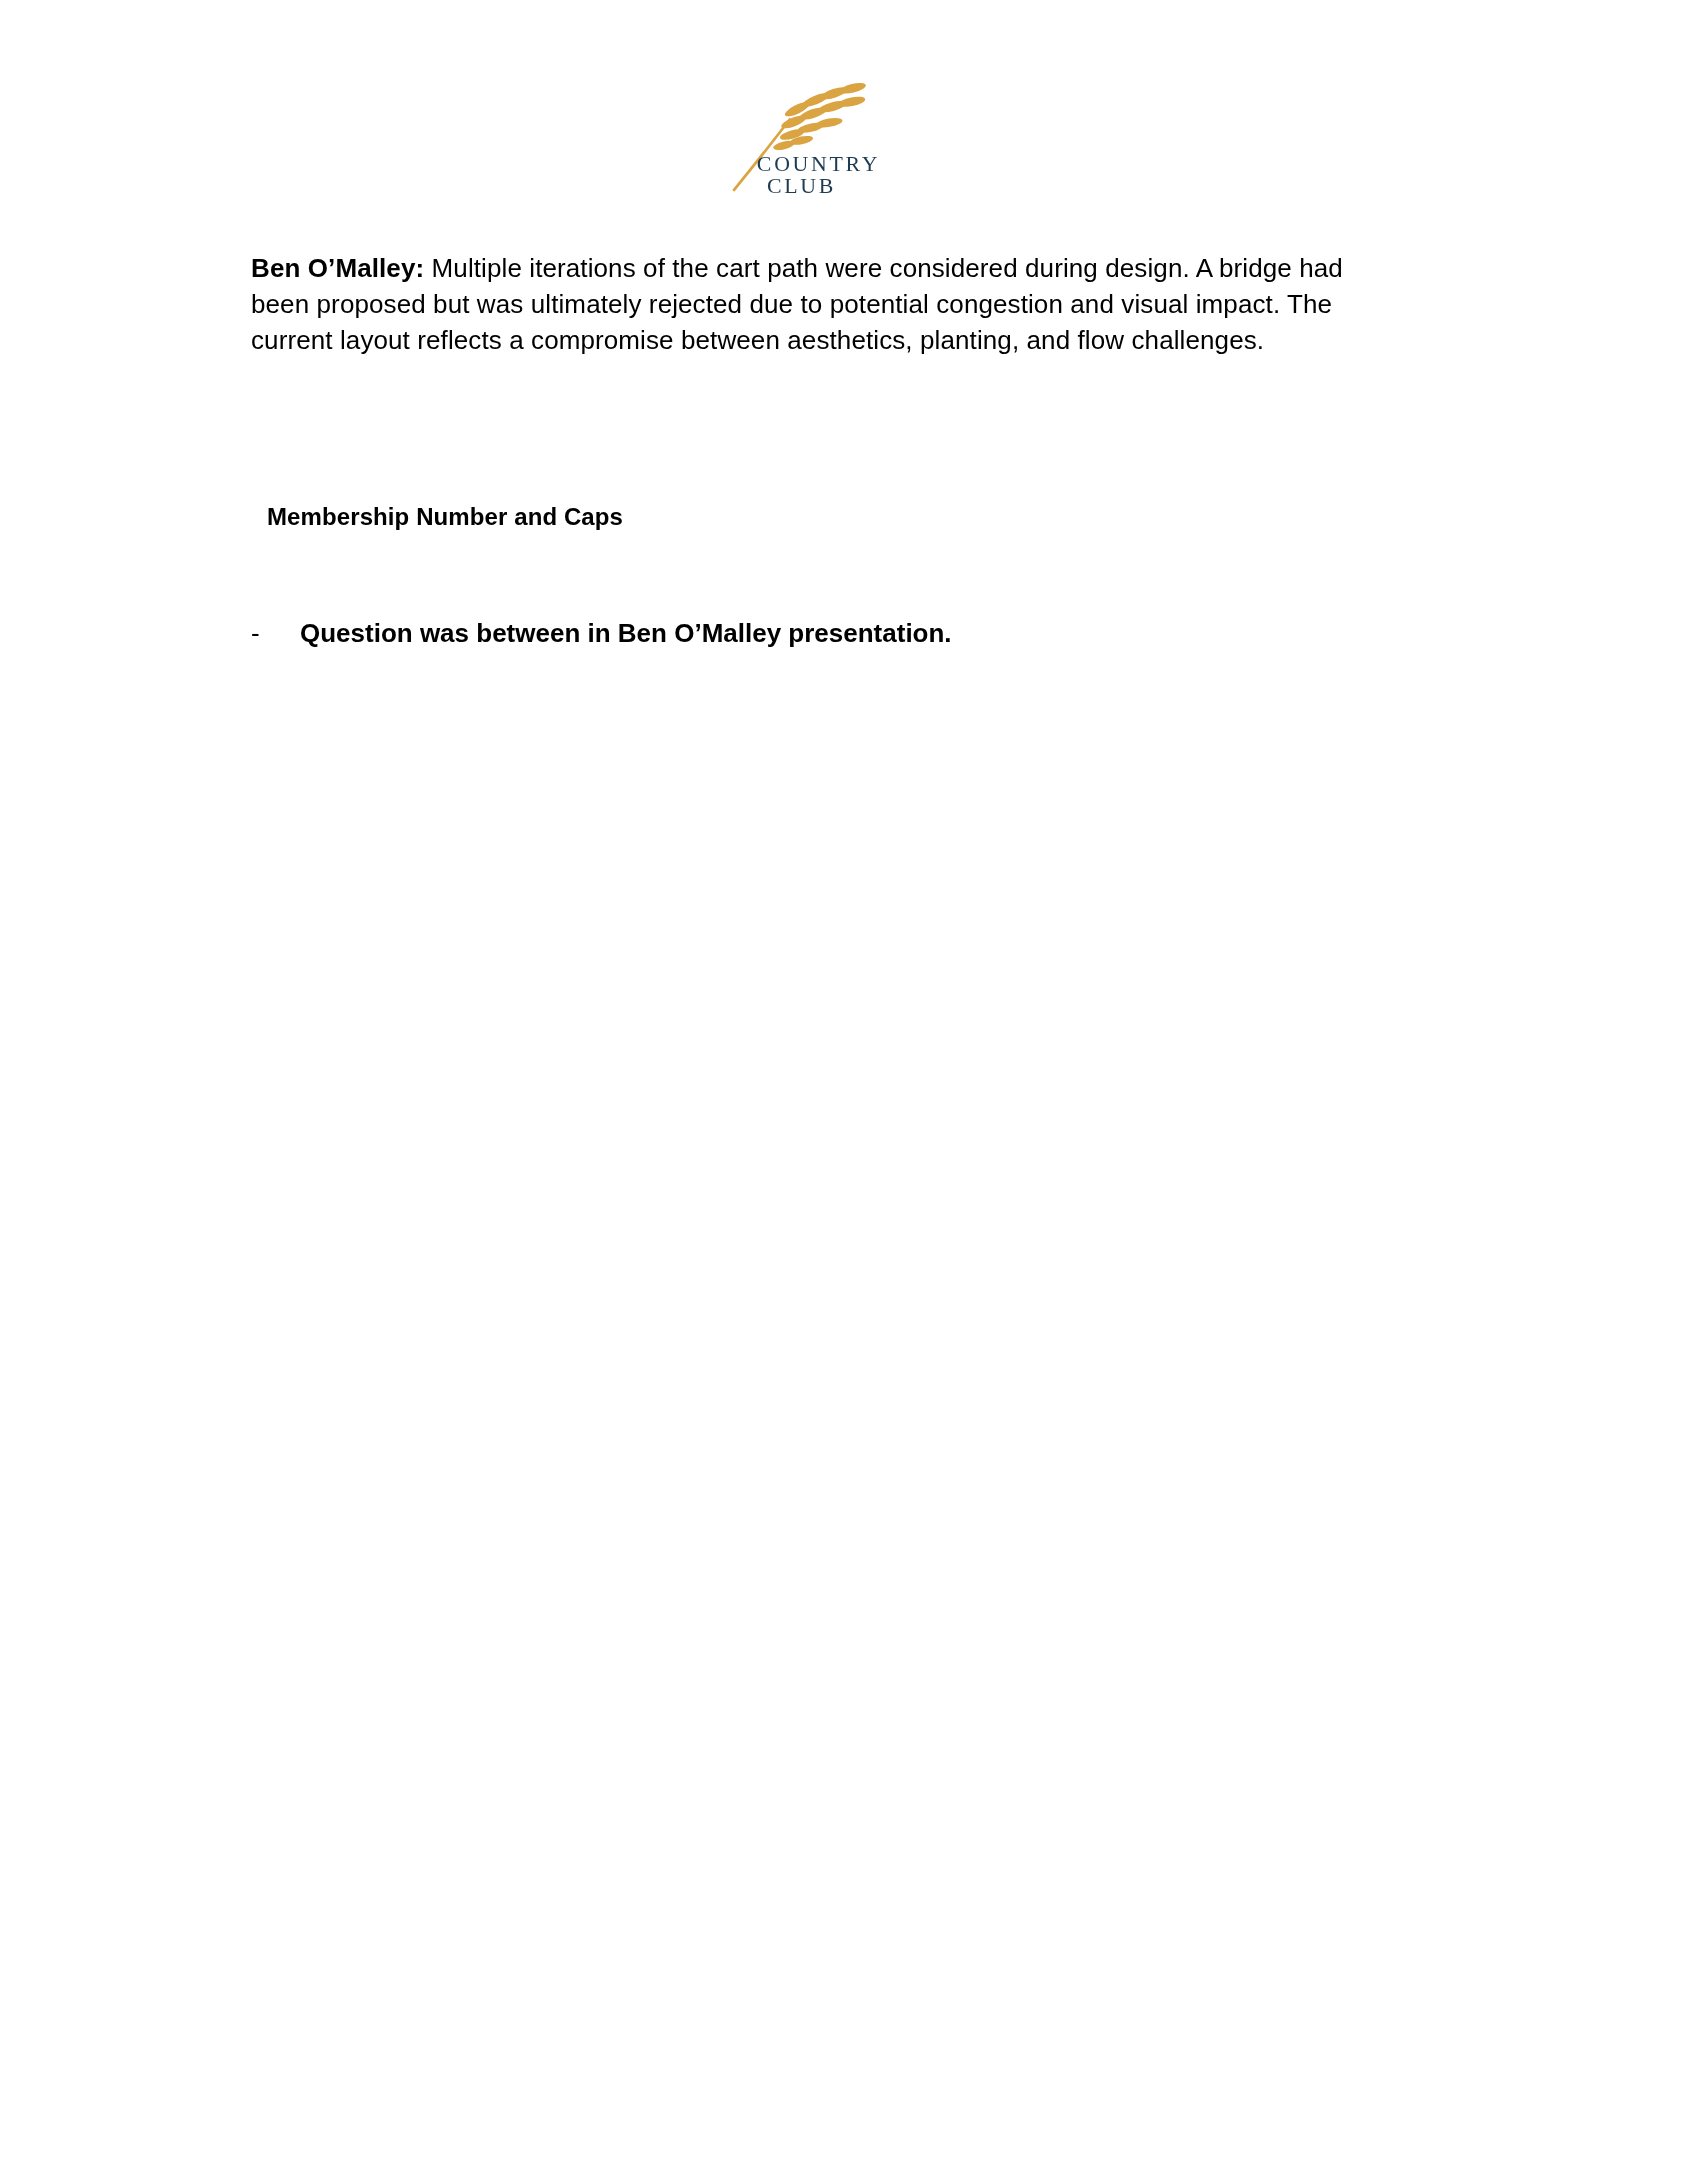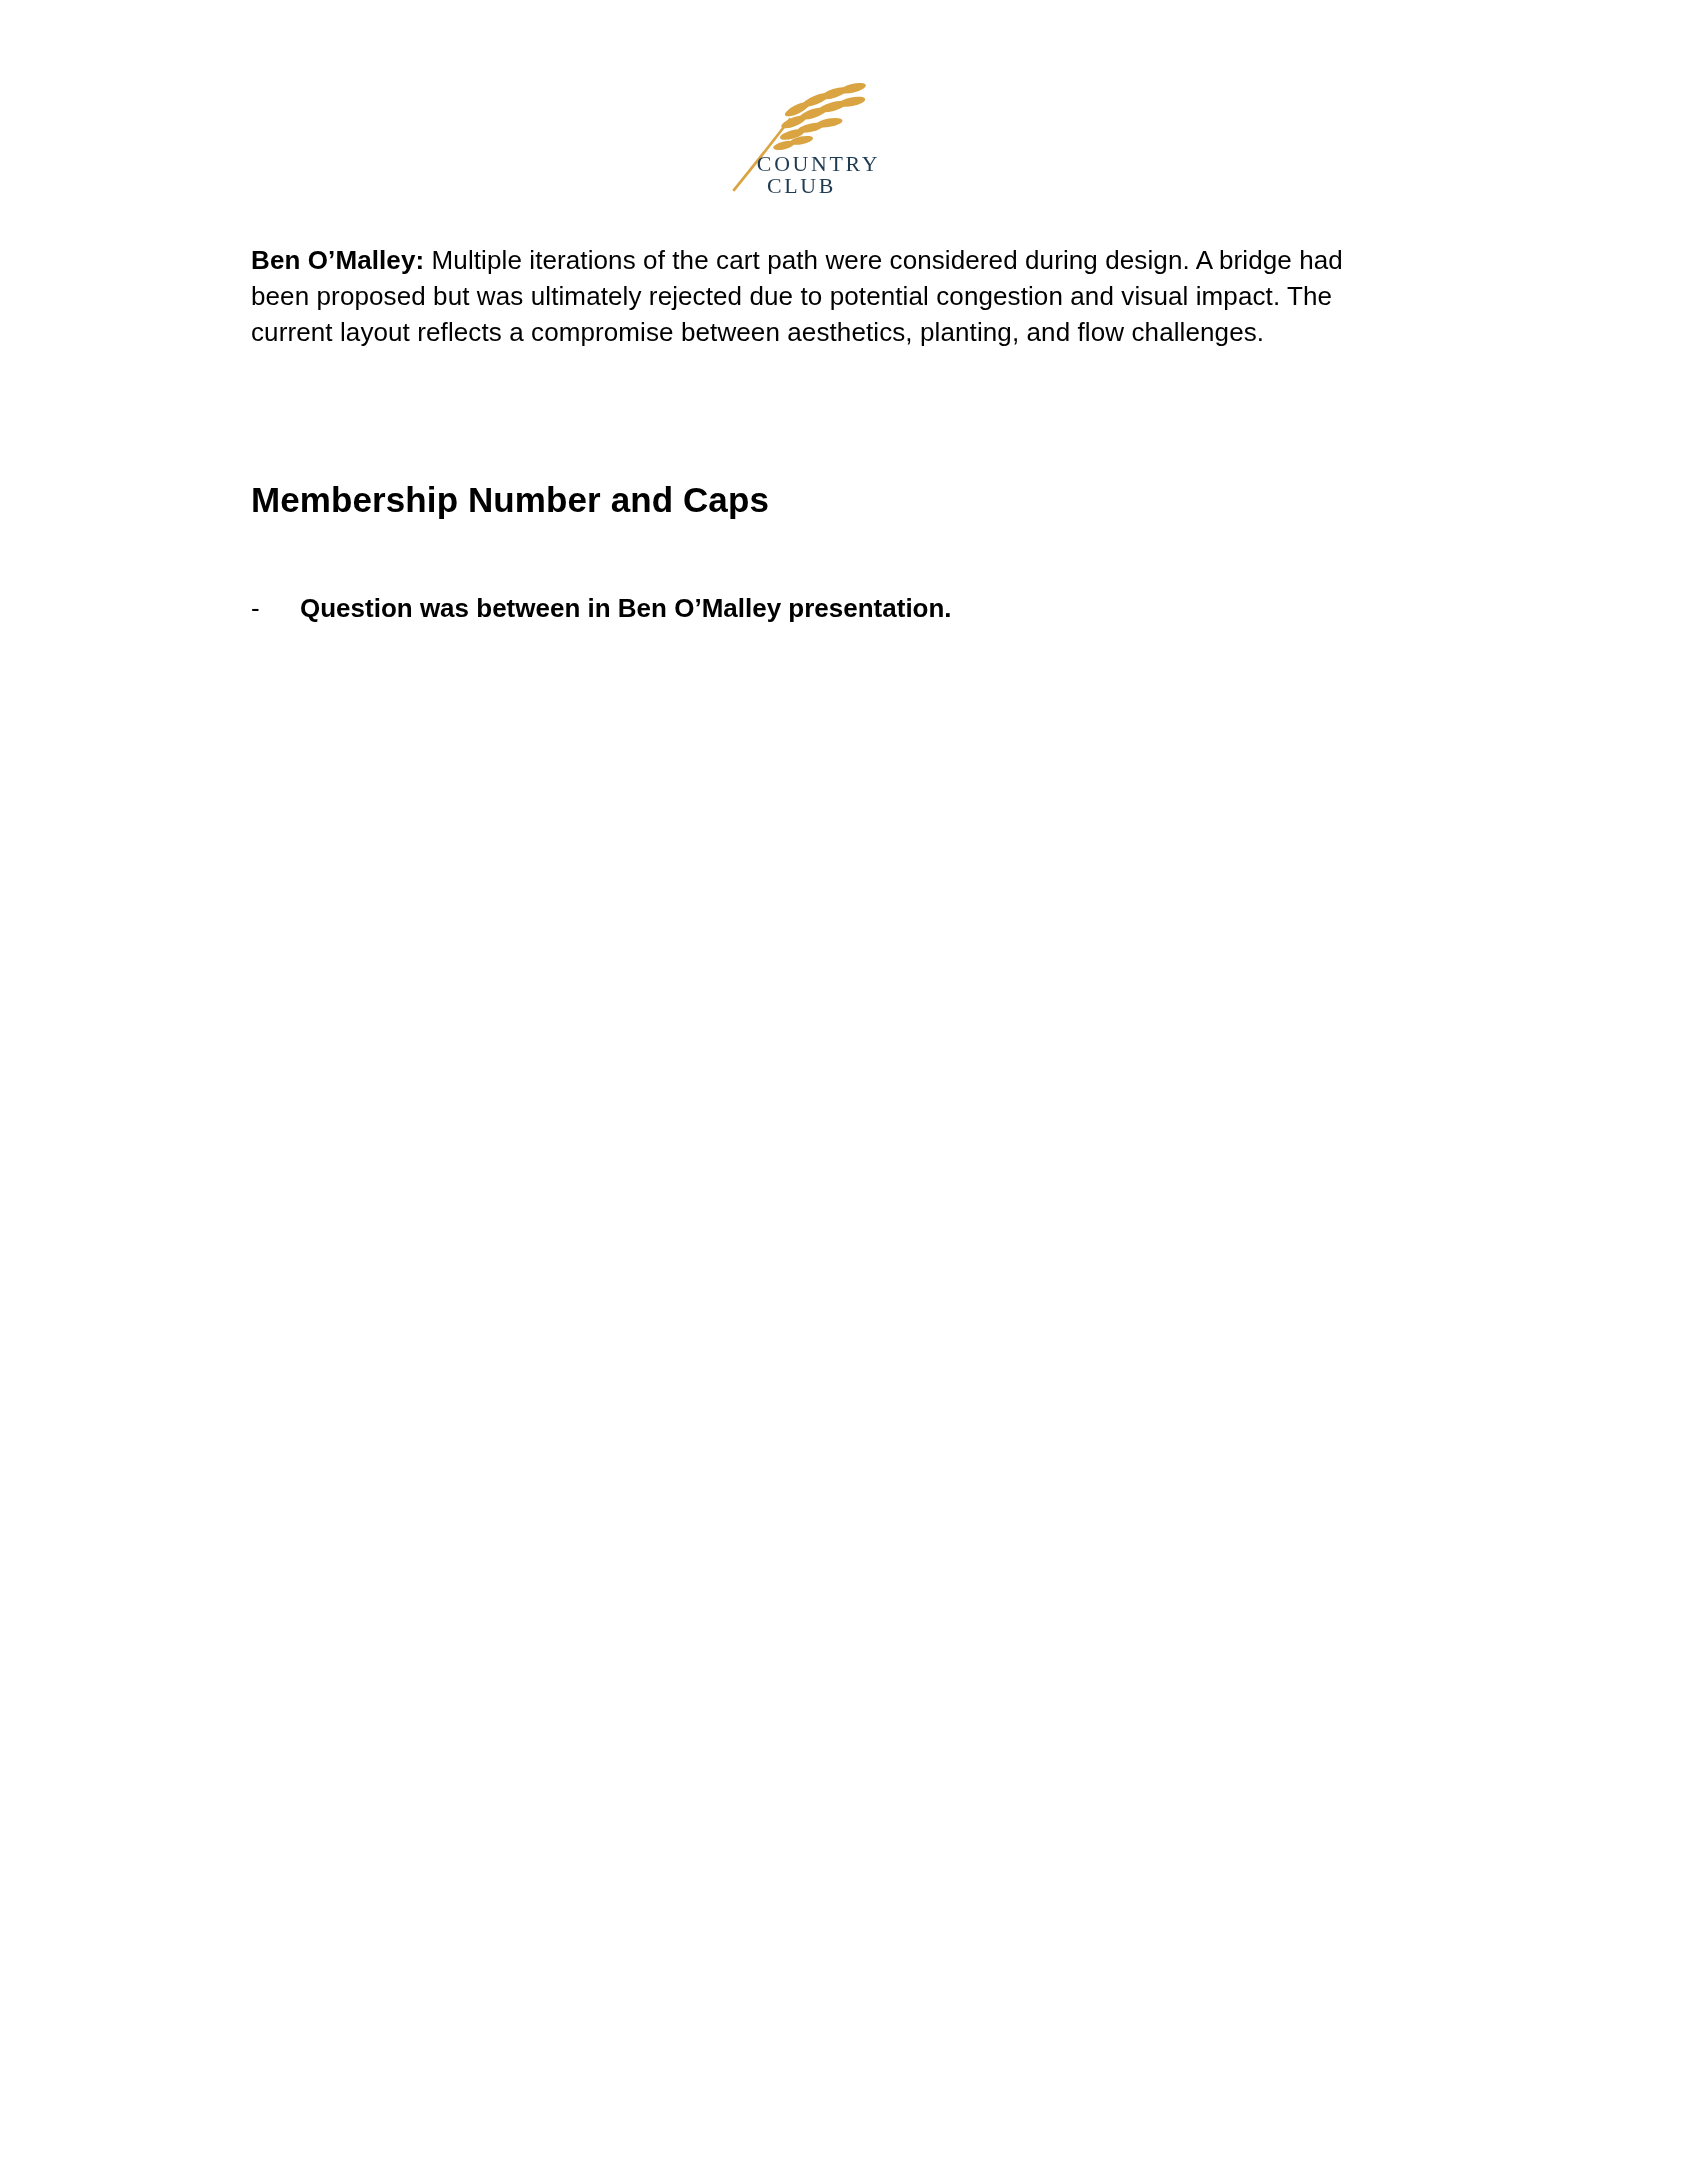--- a/index.html
+++ b/index.html
@@ -38,38 +38,38 @@
 
   
   .content {
     position: absolute;
     left: 251px;
     top: 239px;
     width: 1147px;
   }
 
   p.para {
-    margin: 4px 0 0 0;
+    margin: 12px 0 0 0;
     font-size: 26px;
     line-height: 1.38;
     letter-spacing: 0.1px;
     color: #000000;
   }
 
   .bold { font-weight: bold; }
   .bolditalic { font-weight: bold; font-style: italic; }
   .italic { font-style: italic; }
 
   .spacer-lg { height: 125px; }
   .spacer-sm { height: 30px; }
   .spacer-md { height: 37px; }
 
   h2.heading {
-    margin: 0;
-    font-size: 35px;
+    margin: 16px;
+    font-size: 24px;
     font-weight: bold;
     line-height: 1.38;
     letter-spacing: 0.1px;
   }
 
   .bullet-row {
     display: flex;
     align-items: flex-start;
     font-size: 26px;
     line-height: 1.38;

